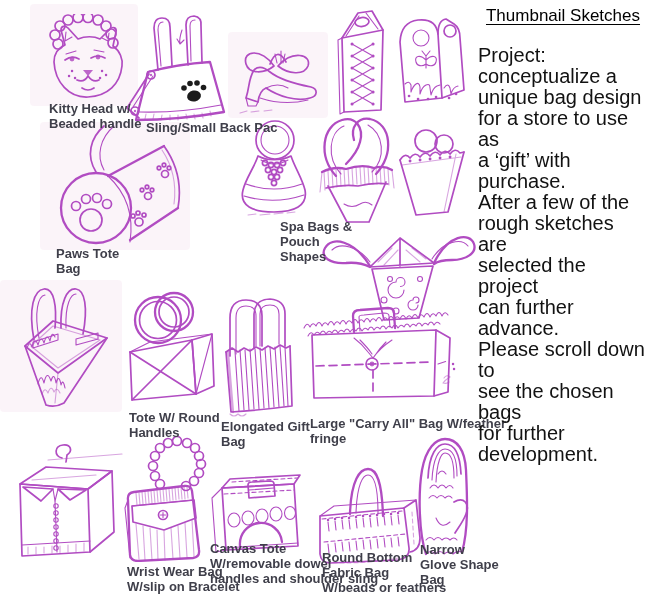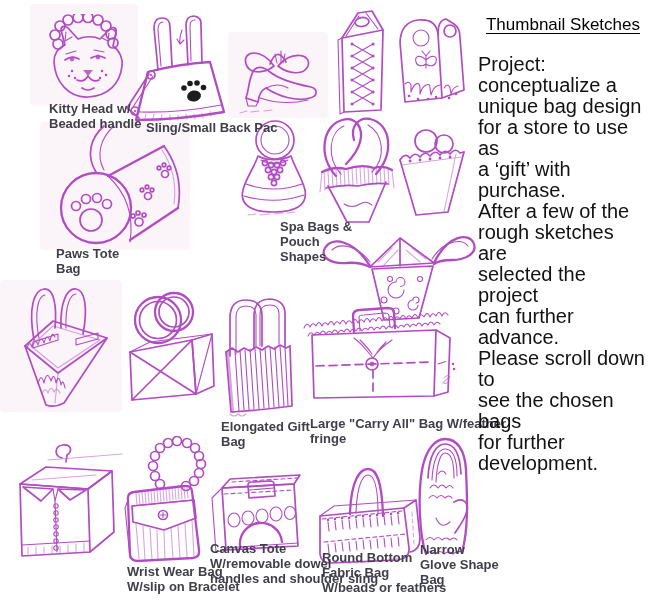--- a/index.html
+++ b/index.html
@@ -12,21 +12,21 @@
   .sk .thin{stroke-width:1.1;}
   .sk .thick{stroke-width:2.3;}
   .sk .lt{opacity:.5;}
   .sk .fb{fill:currentColor;stroke:none;opacity:.85;}
   .sk .blk{fill:var(--paw-black,#1c1c1c);stroke:none;}
   .sk .dsh{stroke-dasharray:8 5;}
   .sk .dsh2{stroke-dasharray:4 3;}
   .lbl{position:absolute;font-size:13px;font-weight:700;line-height:15px;
        color:var(--label-text,#3f3f4a);white-space:pre-line;letter-spacing:0;}
   .info{position:absolute;left:478px;top:0;width:170px;height:600px;color:var(--body-text,#121212);}
-  .title{margin-top:14px;text-align:center;font-size:17px;line-height:22px;color:#000;}
+  .title{margin-top:5px;text-align:center;font-size:17px;line-height:22px;color:#000;}
   .title div{text-decoration:underline;text-underline-offset:3px;}
   .project{margin-top:18px;font-size:20px;line-height:21px;white-space:pre-line;}
 </style>
 </head>
 <body>
 
 <div class="screen">
 
   <div class="tint" style="left:30px;top:4px;width:108px;height:102px"></div>
   <div class="tint" style="left:228px;top:32px;width:100px;height:86px"></div>
@@ -342,20 +342,22 @@
   </svg>
 
   <div class="lbl" style="left:49px;top:101px">Kitty Head w/
 Beaded handle</div>
   <div class="lbl" style="left:146px;top:120px">Sling/Small Back Pac</div>
   <div class="lbl" style="left:56px;top:246px">Paws Tote
 Bag</div>
   <div class="lbl" style="left:280px;top:219px">Spa Bags &amp;
 Pouch
 Shapes</div>
+  <div class="lbl" style="left:129px;top:410px">Tote W/ Round
+Handles</div>
   <div class="lbl" style="left:221px;top:419px">Elongated Gift
 Bag</div>
   <div class="lbl" style="left:310px;top:416px">Large "Carry All" Bag W/feather
 fringe</div>
   <div class="lbl" style="left:127px;top:564px">Wrist Wear Bag
 W/slip on Bracelet</div>
   <div class="lbl" style="left:210px;top:541px">Canvas Tote
 W/removable dowel
 handles and shoulder sling</div>
   <div class="lbl" style="left:322px;top:550px">Round Bottom

